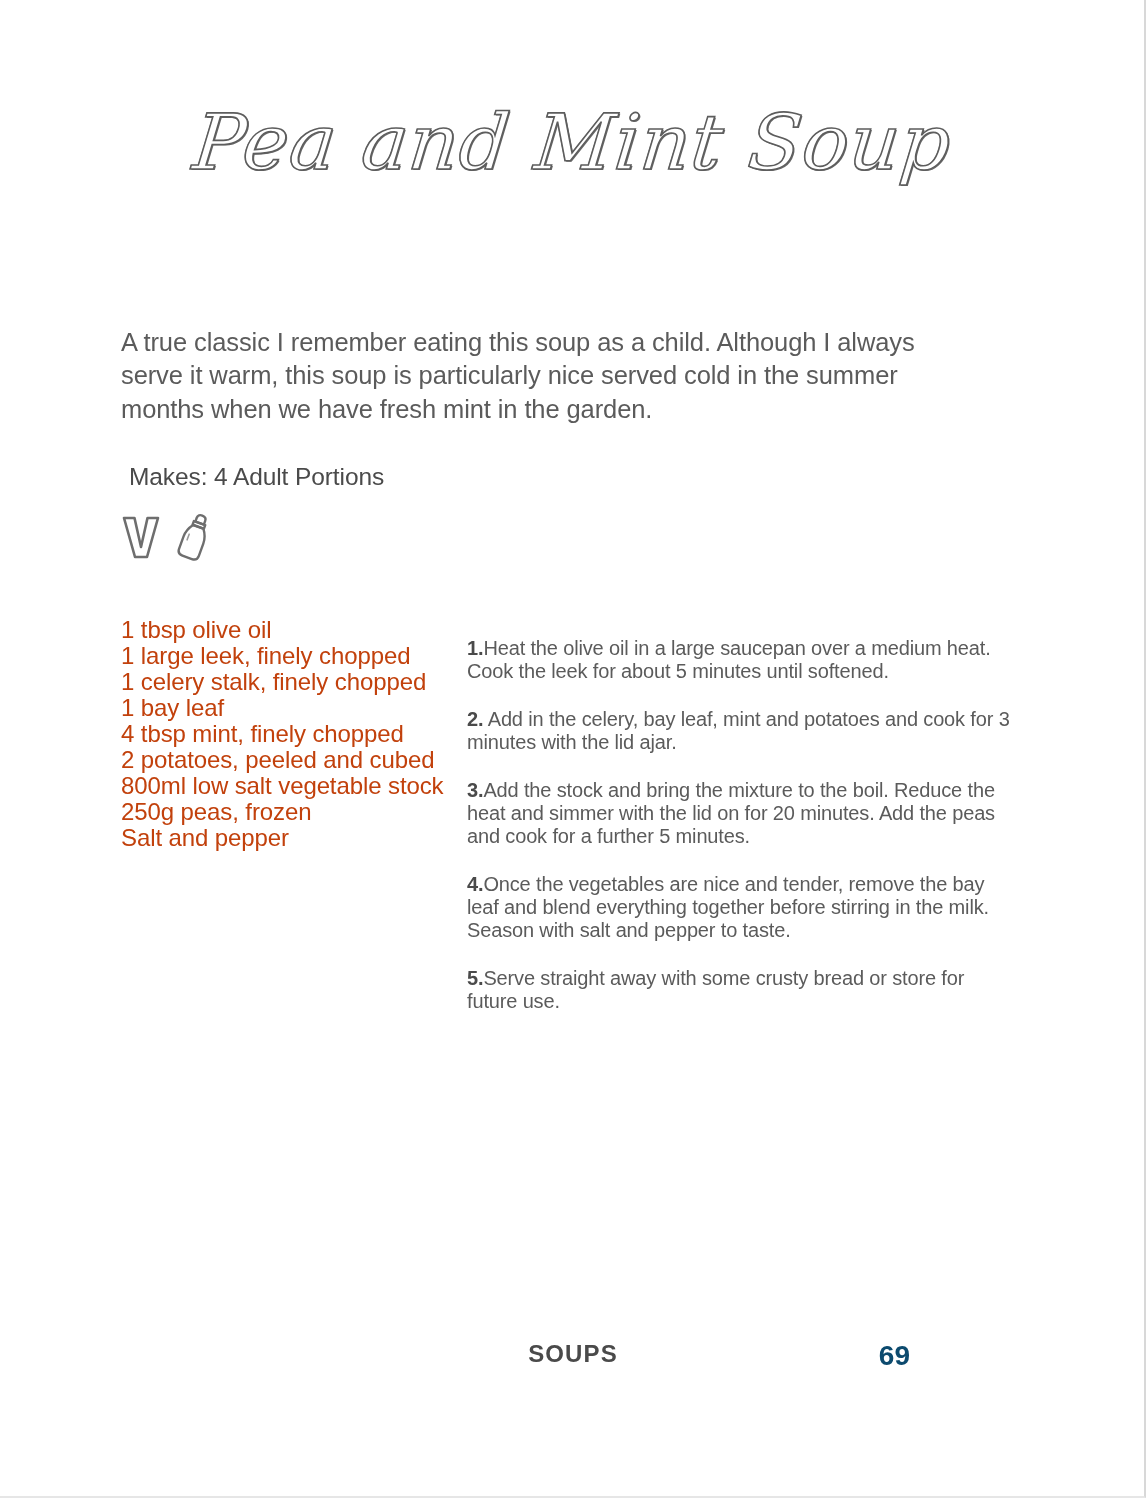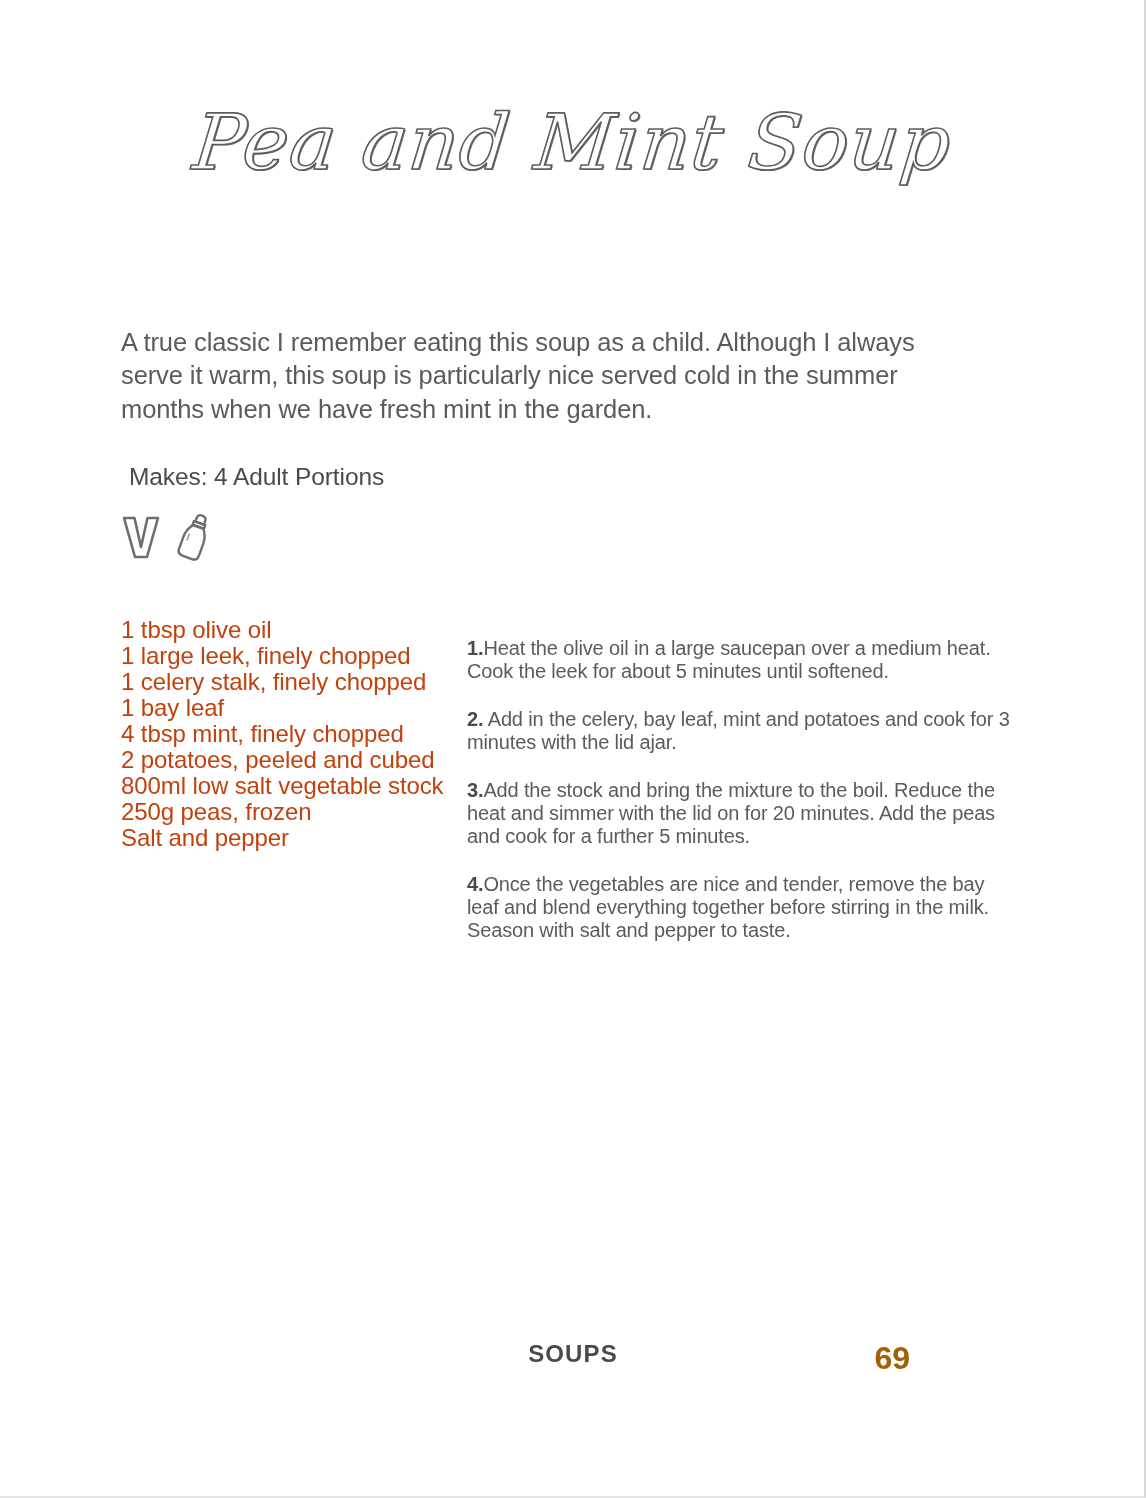--- a/index.html
+++ b/index.html
@@ -142,23 +142,23 @@
     text-align: center;
     font-size: 24px;
     font-weight: bold;
     letter-spacing: 1.1px;
     color: #4a4a4a;
   }
   .footer-pageno {
     position: absolute;
     right: 110px;
     top: 0;
-    font-size: 32px;
+    font-size: 28px;
     font-weight: bold;
-    color: #a16207;
+    color: #0c4a6e;
   }
 </style>
 </head>
 <body>
 
 <div class="page">
   <div class="page-inner">
 
     <div class="title-wrap">
       <span class="recipe-title">Pea and Mint Soup</span>
@@ -206,20 +206,23 @@
         </p>
         <p class="step">
           <span class="step-num">2.</span><span> Add in the celery, bay leaf, mint and potatoes and cook for 3 minutes with the lid ajar.</span>
         </p>
         <p class="step">
           <span class="step-num">3.</span><span>Add the stock and bring the mixture to the boil. Reduce the heat and simmer with the lid on for 20 minutes. Add the peas and cook for a further 5 minutes.</span>
         </p>
         <p class="step">
           <span class="step-num">4.</span><span>Once the vegetables are nice and tender, remove the bay leaf and blend everything together before stirring in the milk. Season with salt and pepper to taste.</span>
         </p>
+        <p class="step">
+          <span class="step-num">5.</span><span>Serve straight away with some crusty bread or store for future use.</span>
+        </p>
       </div>
 
     </div>
 
     <div class="footer">
       <div class="footer-section">SOUPS</div>
       <div class="footer-pageno">69</div>
     </div>
 
   </div>

